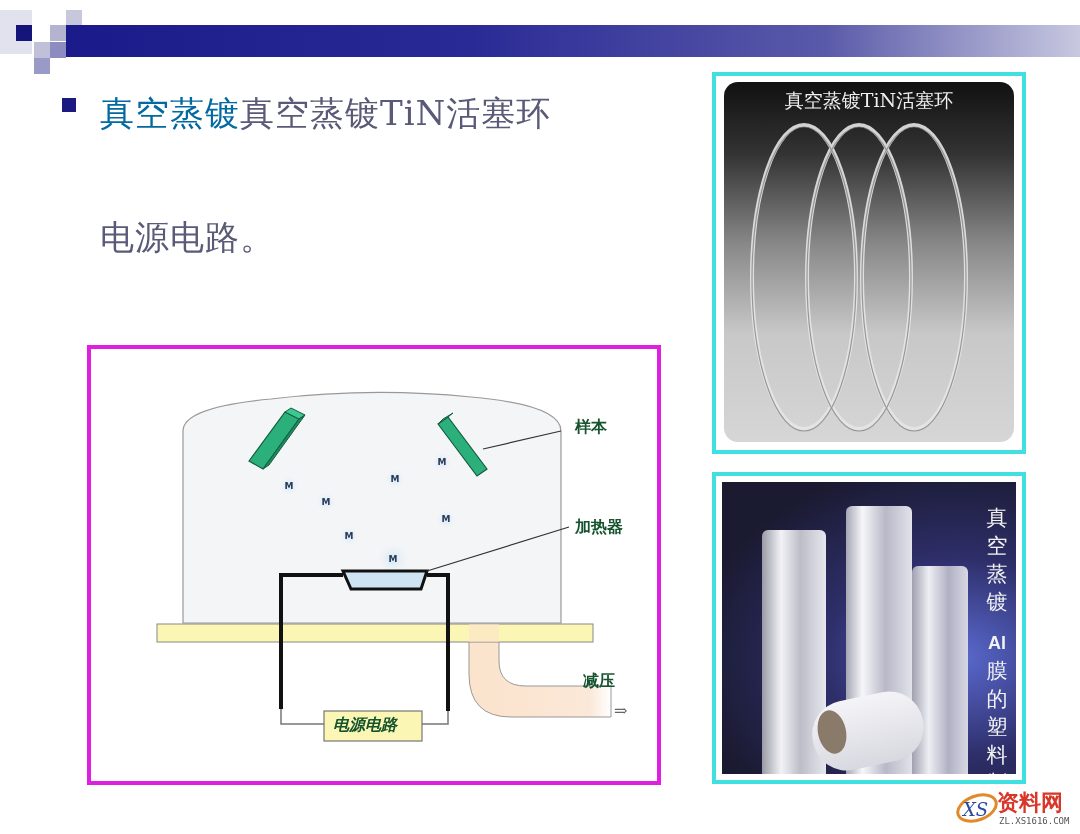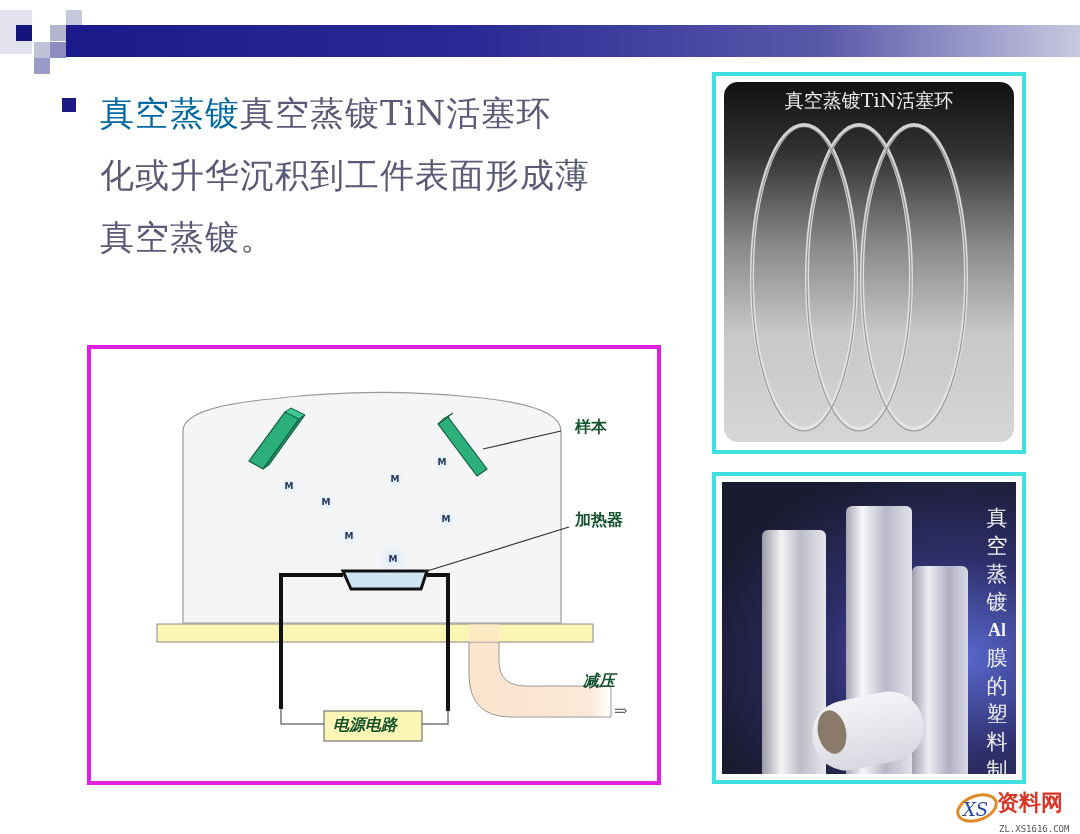--- a/index.html
+++ b/index.html
@@ -14,45 +14,45 @@
   .diagram-frame { position: absolute; left: 87px; top: 345px; width: 574px; height: 440px; border: 4px solid #e020e0; box-sizing: border-box; background: #fff; }
   .photo-frame { position: absolute; border: 4px solid #40e0e0; box-sizing: border-box; background: #fff; }
   .photo1 { left: 712px; top: 72px; width: 314px; height: 382px; }
   .photo2 { left: 712px; top: 472px; width: 314px; height: 312px; }
   .photo1 .inner { position: absolute; left: 8px; top: 6px; right: 8px; bottom: 8px; border-radius: 14px;
     background: linear-gradient(180deg, #111 0%, #333 20%, #888 45%, #c8c8c8 70%, #d6d6d6 100%); overflow: hidden; }
   .photo1 .caption { position: absolute; left: 0; right: 0; top: 6px; text-align: center; color: #f0f0f0; font-size: 19px; }
   .photo2 .inner { position: absolute; left: 6px; top: 6px; right: 6px; bottom: 6px;
     background: radial-gradient(ellipse at 80% 60%, #5a6ad0 0%, #2e2e6a 40%, #1a1a30 80%); overflow: hidden; }
   .vcap { position: absolute; right: 6px; top: 22px; width: 26px; color: #f2f2f2; font-size: 21px; line-height: 28px; text-align: center; }
-  .vcap b { font-family: Liberation Serif, serif; }
+  .vcap b { font-family: Liberation Sans, sans-serif; margin-top: 13px; }
   .label { position: absolute; font-size: 16px; color: #14532d; font-weight: bold; }
   .watermark { position: absolute; left: 955px; top: 786px; width: 125px; height: 46px; }
   .wm-text { position: absolute; left: 42px; top: 2px; font-size: 22px; font-weight: bold; color: #d9362a; font-family: "DejaVu Sans", sans-serif; }
-  .wm-url { position: absolute; left: 44px; top: 38px; font-size: 9px; color: #555; font-family: "DejaVu Sans Mono", monospace; }
+  .wm-url { position: absolute; left: 44px; top: 30px; font-size: 9px; color: #555; font-family: "DejaVu Sans Mono", monospace; }
 </style>
 </head>
 <body>
 
 <div class="deco">
   <div class="sq" style="left:0;top:10px;width:32px;height:44px;background:#e2e2ee;"></div>
   <div class="sq" style="left:16px;top:25px;width:16px;height:16px;background:#14147a;"></div>
   <div class="sq" style="left:66px;top:10px;width:16px;height:32px;background:#c8c8dc;"></div>
   <div class="sq" style="left:50px;top:25px;width:32px;height:16px;background:#b4b4d0;"></div>
   <div class="sq" style="left:34px;top:42px;width:16px;height:16px;background:#c0c0d8;"></div>
   <div class="sq" style="left:50px;top:42px;width:16px;height:16px;background:#8c8cc0;"></div>
   <div class="sq" style="left:34px;top:58px;width:16px;height:16px;background:#9a9ac8;"></div>
 </div>
 <div class="header-bar"></div>
 
 <div class="bullet"></div>
 <div class="para">
   <span class="hl">真空蒸镀</span><span>真空蒸镀TiN活塞环</span><br>
-  <span>化或升华沉积到工件表面形成薄</span><br>
-  <span>真空蒸镀。</span>
+  <br>
+  <span>电源电路。</span>
 </div>
 
 <div class="diagram-frame">
   <svg width="566" height="432" viewBox="0 0 566 432">
     <defs>
       <radialGradient id="pglow" cx="50%" cy="50%" r="50%">
         <stop offset="0%" stop-color="#cfe6f5"></stop>
         <stop offset="100%" stop-color="#f4f6f8" stop-opacity="0"></stop>
       </radialGradient>
       <linearGradient id="pipeG" x1="0" x2="1">
@@ -102,23 +102,23 @@
     <polyline points="336,226 357,226 357,362" fill="none" stroke="#111" stroke-width="4"></polyline>
     <polygon points="252,222 336,222 330,240 260,240" fill="#cfe4f2" stroke="#111" stroke-width="3"></polygon>
     <polyline points="190,360 190,375 233,375" fill="none" stroke="#777" stroke-width="1.5"></polyline>
     <polyline points="357,362 357,375 330,375" fill="none" stroke="#777" stroke-width="1.5"></polyline>
     <rect x="233" y="362" width="98" height="30" fill="#fbf6b4" stroke="#777" stroke-width="1.2"></rect>
 
     <line x1="392" y1="100" x2="470" y2="82" stroke="#333" stroke-width="1.2"></line>
     <line x1="336" y1="222" x2="478" y2="178" stroke="#333" stroke-width="1.2"></line>
   </svg>
   <span class="label" style="left:484px;top:68px;">样本</span>
-  <span class="label" style="left:484px;top:161px;font-family:Liberation Mono, monospace;">加热器</span>
+  <span class="label" style="left:484px;top:168px;font-family:Liberation Mono, monospace;">加热器</span>
   <span class="label" style="left:242px;top:366px;font-style:italic;">电源电路</span>
-  <span class="label" style="left:492px;top:322px;font-style:italic;">减压</span>
+  <span class="label" style="left:492px;top:322px;">减压</span>
   <span class="label" style="left:523px;top:352px;font-weight:normal;color:#666;">⇒</span>
 </div>
 
 <div class="photo-frame photo1">
   <div class="inner">
     <svg width="298" height="368" style="position:absolute;left:0;top:0;">
       <g fill="none" stroke="#e6e6e6" stroke-width="4" opacity="0.9">
         <ellipse cx="80" cy="195" rx="52" ry="152"></ellipse>
         <ellipse cx="135" cy="195" rx="52" ry="152"></ellipse>
         <ellipse cx="190" cy="195" rx="52" ry="152"></ellipse>

